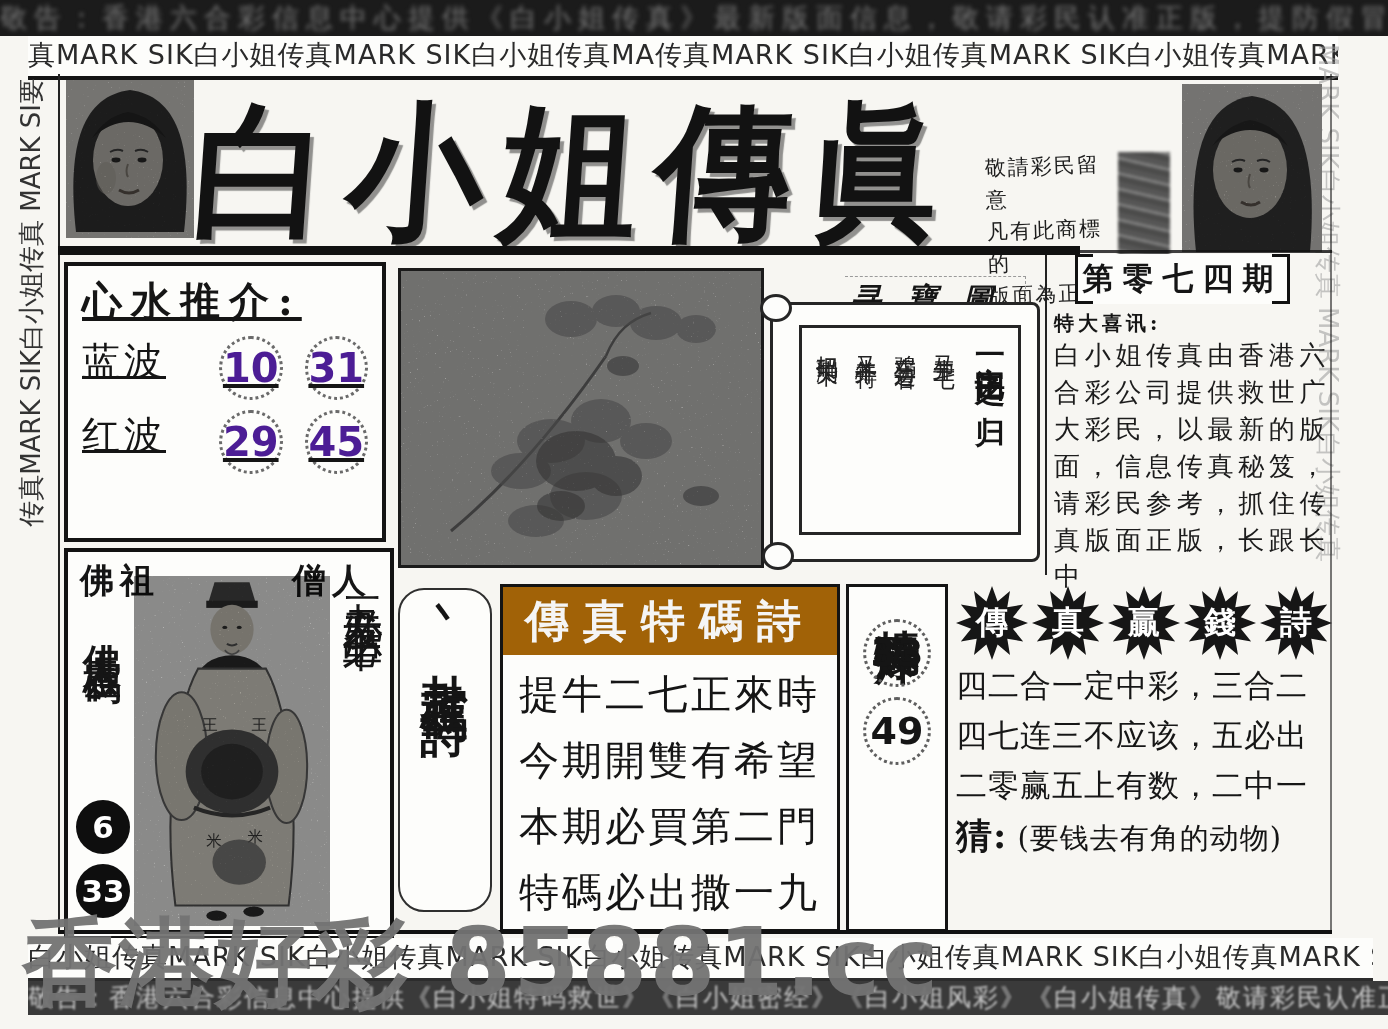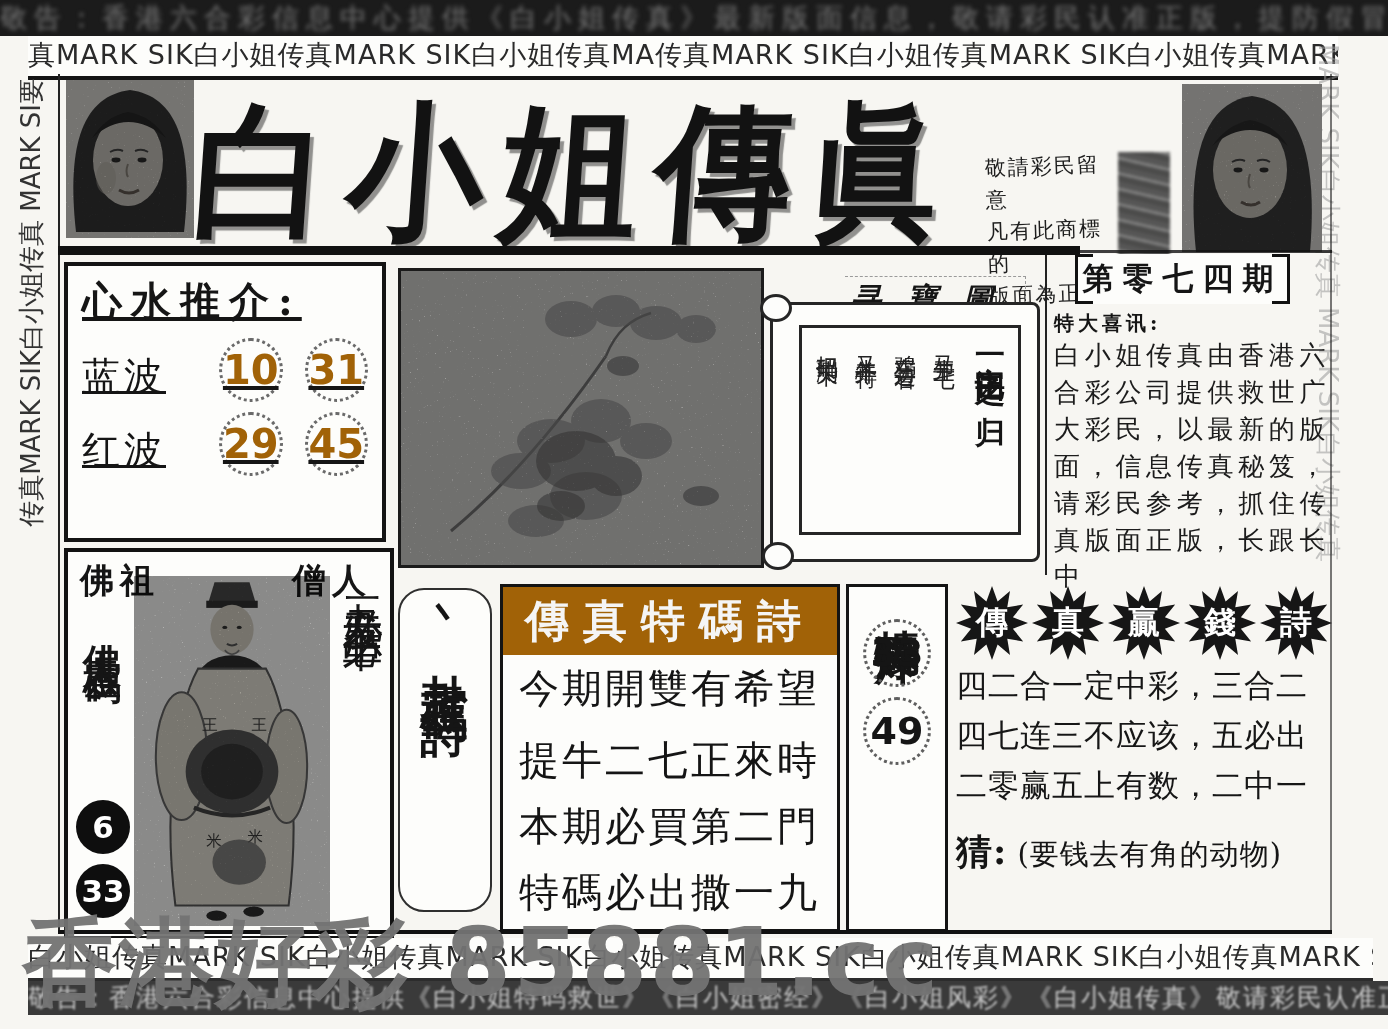--- a/index.html
+++ b/index.html
@@ -35,25 +35,25 @@
   .smudge{background:repeating-linear-gradient(13deg,#2e2e2e 0 6px,#6a6a6a 6px 9px,#3b3b3b 9px 15px);
         filter:blur(1.6px);opacity:.85;}
   .issue-box{background:#fdfdfb;display:flex;align-items:center;justify-content:center;}
   .issue-box .bk{position:absolute;top:0;bottom:0;width:15px;border:3px solid #111;}
   .issue-box .bk.l{left:0;border-right:none;}
   .issue-box .bk.r{right:0;border-left:none;}
   .issue-box .txt{font-size:31px;font-weight:bold;letter-spacing:9px;}
   
   .hot-box{border:4px solid #141414;background:#fdfdfb;padding:8px 14px;box-sizing:border-box;}
   .hot-title{font-size:40px;font-weight:bold;letter-spacing:9px;line-height:54px;}
-  .hot-row{display:flex;align-items:flex-end;margin-top:8px;height:66px;}
+  .hot-row{display:flex;align-items:flex-start;margin-top:8px;height:66px;}
   .hot-row .lbl{font-size:38px;letter-spacing:4px;width:116px;}
   .num-circle{width:58px;height:58px;border:3px dotted #6a6a6a;border-radius:50%;
         display:flex;align-items:center;justify-content:center;margin-left:22px;
-        font-family:"DejaVu Sans",sans-serif;font-size:40px;font-weight:bold;color:#a16207;}
+        font-family:"DejaVu Sans",sans-serif;font-size:40px;font-weight:bold;color:#4c1d95;}
   
   .flower-box{border:3px solid #1b1b1b;background:#fbfaf7;overflow:hidden;}
   
   .scroll-header{font-size:30px;font-weight:bold;letter-spacing:26px;white-space:nowrap;
         border-bottom:2px solid #3c3c3c;border-top:1px dashed #9a9a9a;border-right:1px dashed #9a9a9a;
         padding:2px 6px;}
   .scroll-outer{border:3px solid #252525;border-radius:8px;background:#fdfdfb;}
   .curl{position:absolute;width:26px;height:22px;border:3px solid #252525;border-radius:50%;background:#fdfdfb;}
   .scroll-inner{position:absolute;left:26px;top:20px;right:16px;bottom:24px;border:3px solid #252525;
         writing-mode:vertical-rl;text-orientation:upright;padding:10px 8px;box-sizing:border-box;}
@@ -91,21 +91,21 @@
         display:flex;align-items:center;justify-content:center;margin-top:10px;
         font-family:"DejaVu Sans",sans-serif;font-size:38px;font-weight:bold;}
   
   .star-row{display:flex;gap:4px;}
   .star{width:72px;height:74px;background:#161616;display:flex;align-items:center;justify-content:center;
         clip-path:polygon(50% 0%,57.8% 21%,75% 6.7%,71.2% 28.8%,93.3% 25%,79% 42.2%,100% 50%,
         79% 57.8%,93.3% 75%,71.2% 71.2%,75% 93.3%,57.8% 79%,50% 100%,42.2% 79%,25% 93.3%,
         28.8% 71.2%,6.7% 75%,21% 57.8%,0% 50%,21% 42.2%,6.7% 25%,28.8% 28.8%,25% 6.7%,42.2% 21%);}
   .star span{color:#fff;font-size:32px;font-weight:bold;}
   .win-line{font-size:31px;line-height:50px;white-space:nowrap;letter-spacing:1px;color:#161616;}
-  .win-guess{font-size:29px;margin-top:18px;letter-spacing:1px;}
+  .win-guess{font-size:29px;margin-top:2px;letter-spacing:1px;}
   .win-guess b{font-size:36px;font-weight:bold;}
   
   .watermark{font-family:"DejaVu Sans",sans-serif;font-weight:bold;font-size:95px;
         white-space:nowrap;z-index:60;letter-spacing:2px;opacity:.95;}
 </style>
 </head>
 <body>
 
 <svg width="0" height="0" style="position:absolute" aria-hidden="true">
   <defs>
@@ -279,22 +279,22 @@
     </svg>
   </div>
 
   <div class="abs gua" style="left:398px;top:588px;width:94px;height:324px;">
     <span class="mk">丶</span>
     <span class="lb">卦靈碼詩</span>
   </div>
 
   <div class="abs fax-box" style="left:500px;top:584px;width:340px;height:348px;">
     <div class="fax-head">傳真特碼詩</div>
+    <div class="fax-line" style="margin-top:6px;">提牛二七正來時</div>
     <div class="fax-line">今期開雙有希望</div>
-    <div class="fax-line" style="margin-top:6px;">提牛二七正來時</div>
     <div class="fax-line">本期必買第二門</div>
     <div class="fax-line">特碼必出撒一九</div>
   </div>
 
   <div class="abs burst-box" style="left:846px;top:584px;width:102px;height:348px;">
     <span class="burst-lbl">特碼爆炸</span>
     <span class="burst-circle">33</span>
     <span class="burst-circle">49</span>
   </div>
 

